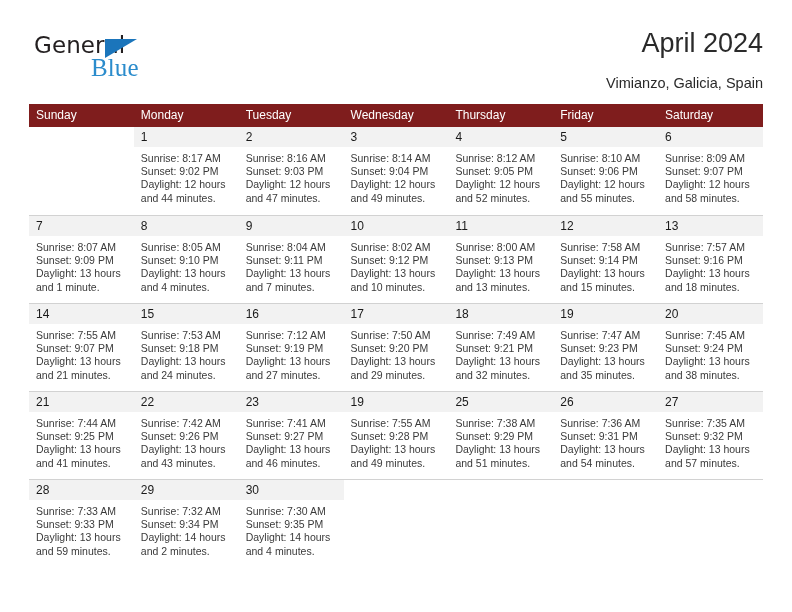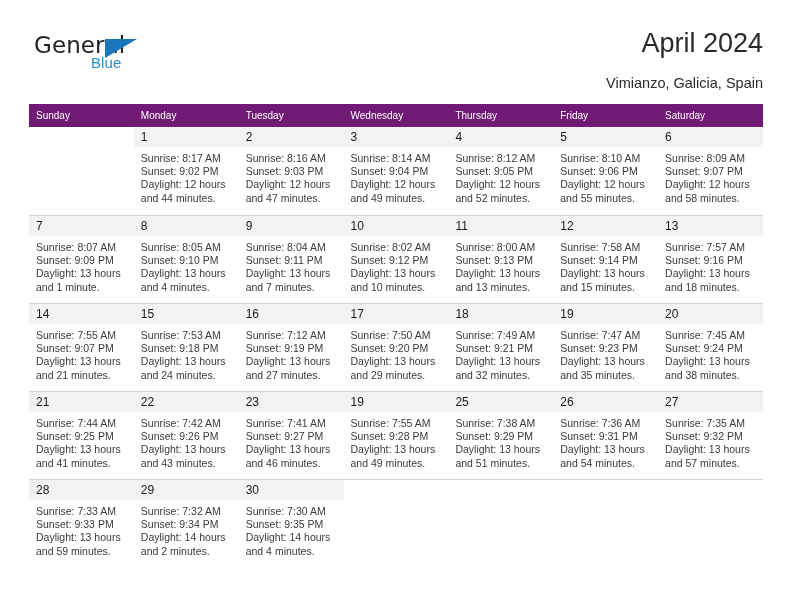--- a/index.html
+++ b/index.html
@@ -51,24 +51,24 @@
     top: 7px;
     width: 0;
     height: 0;
     border-left: 32px solid #1b75bb;
     border-bottom: 19px solid transparent;
   }
   .brand-blue {
     position: absolute;
     left: 62px;
     top: 22px;
-    font-size: 15px;
+    font-size: 25px;
     letter-spacing: 0.1px;
     color: #2b8ccc;
-    font-family: Liberation Sans, sans-serif;
+    font-family: Liberation Serif, serif;
   }
 
   .title-block {
     position: absolute;
     right: 0;
     top: 0;
     text-align: right;
   }
   .cal-title {
     font-size: 27px;
@@ -87,23 +87,23 @@
   
   .calendar {
     position: absolute;
     left: 29px;
     top: 104px;
     width: 734px;
     border-collapse: collapse;
     table-layout: fixed;
   }
   .calendar th {
-    background: #701a75;
+    background: #7f1d1d;
     color: #ffffff;
-    font-size: 10px;
+    font-size: 12px;
     font-weight: normal;
     text-align: left;
     padding: 5px 0 5px 7px;
     height: 12px;
     line-height: 13px;
   }
   .calendar td {
     vertical-align: top;
     padding: 0;
     width: 104.85px;

